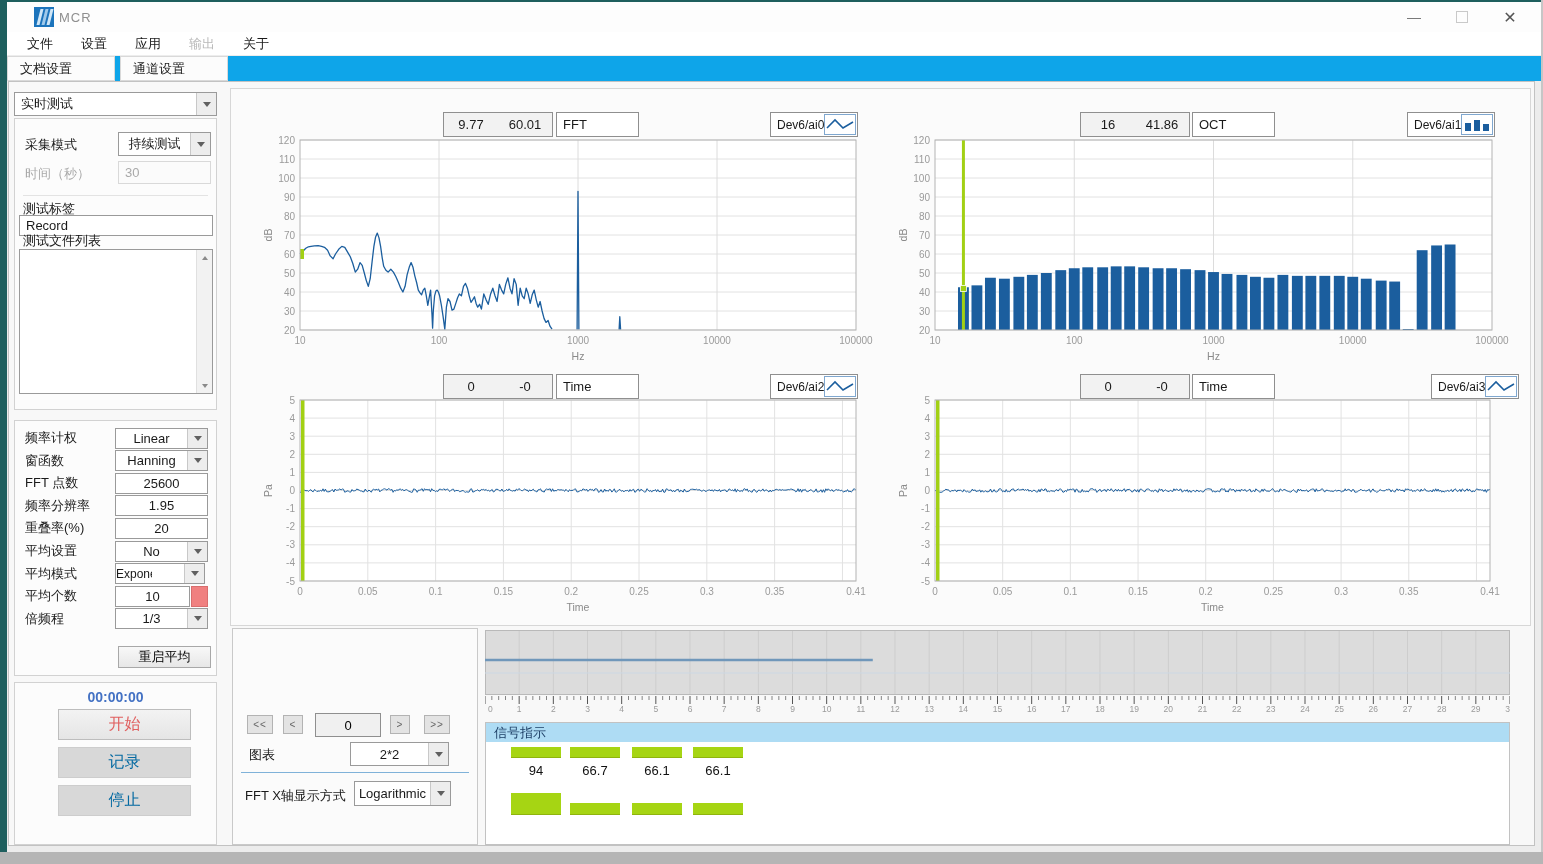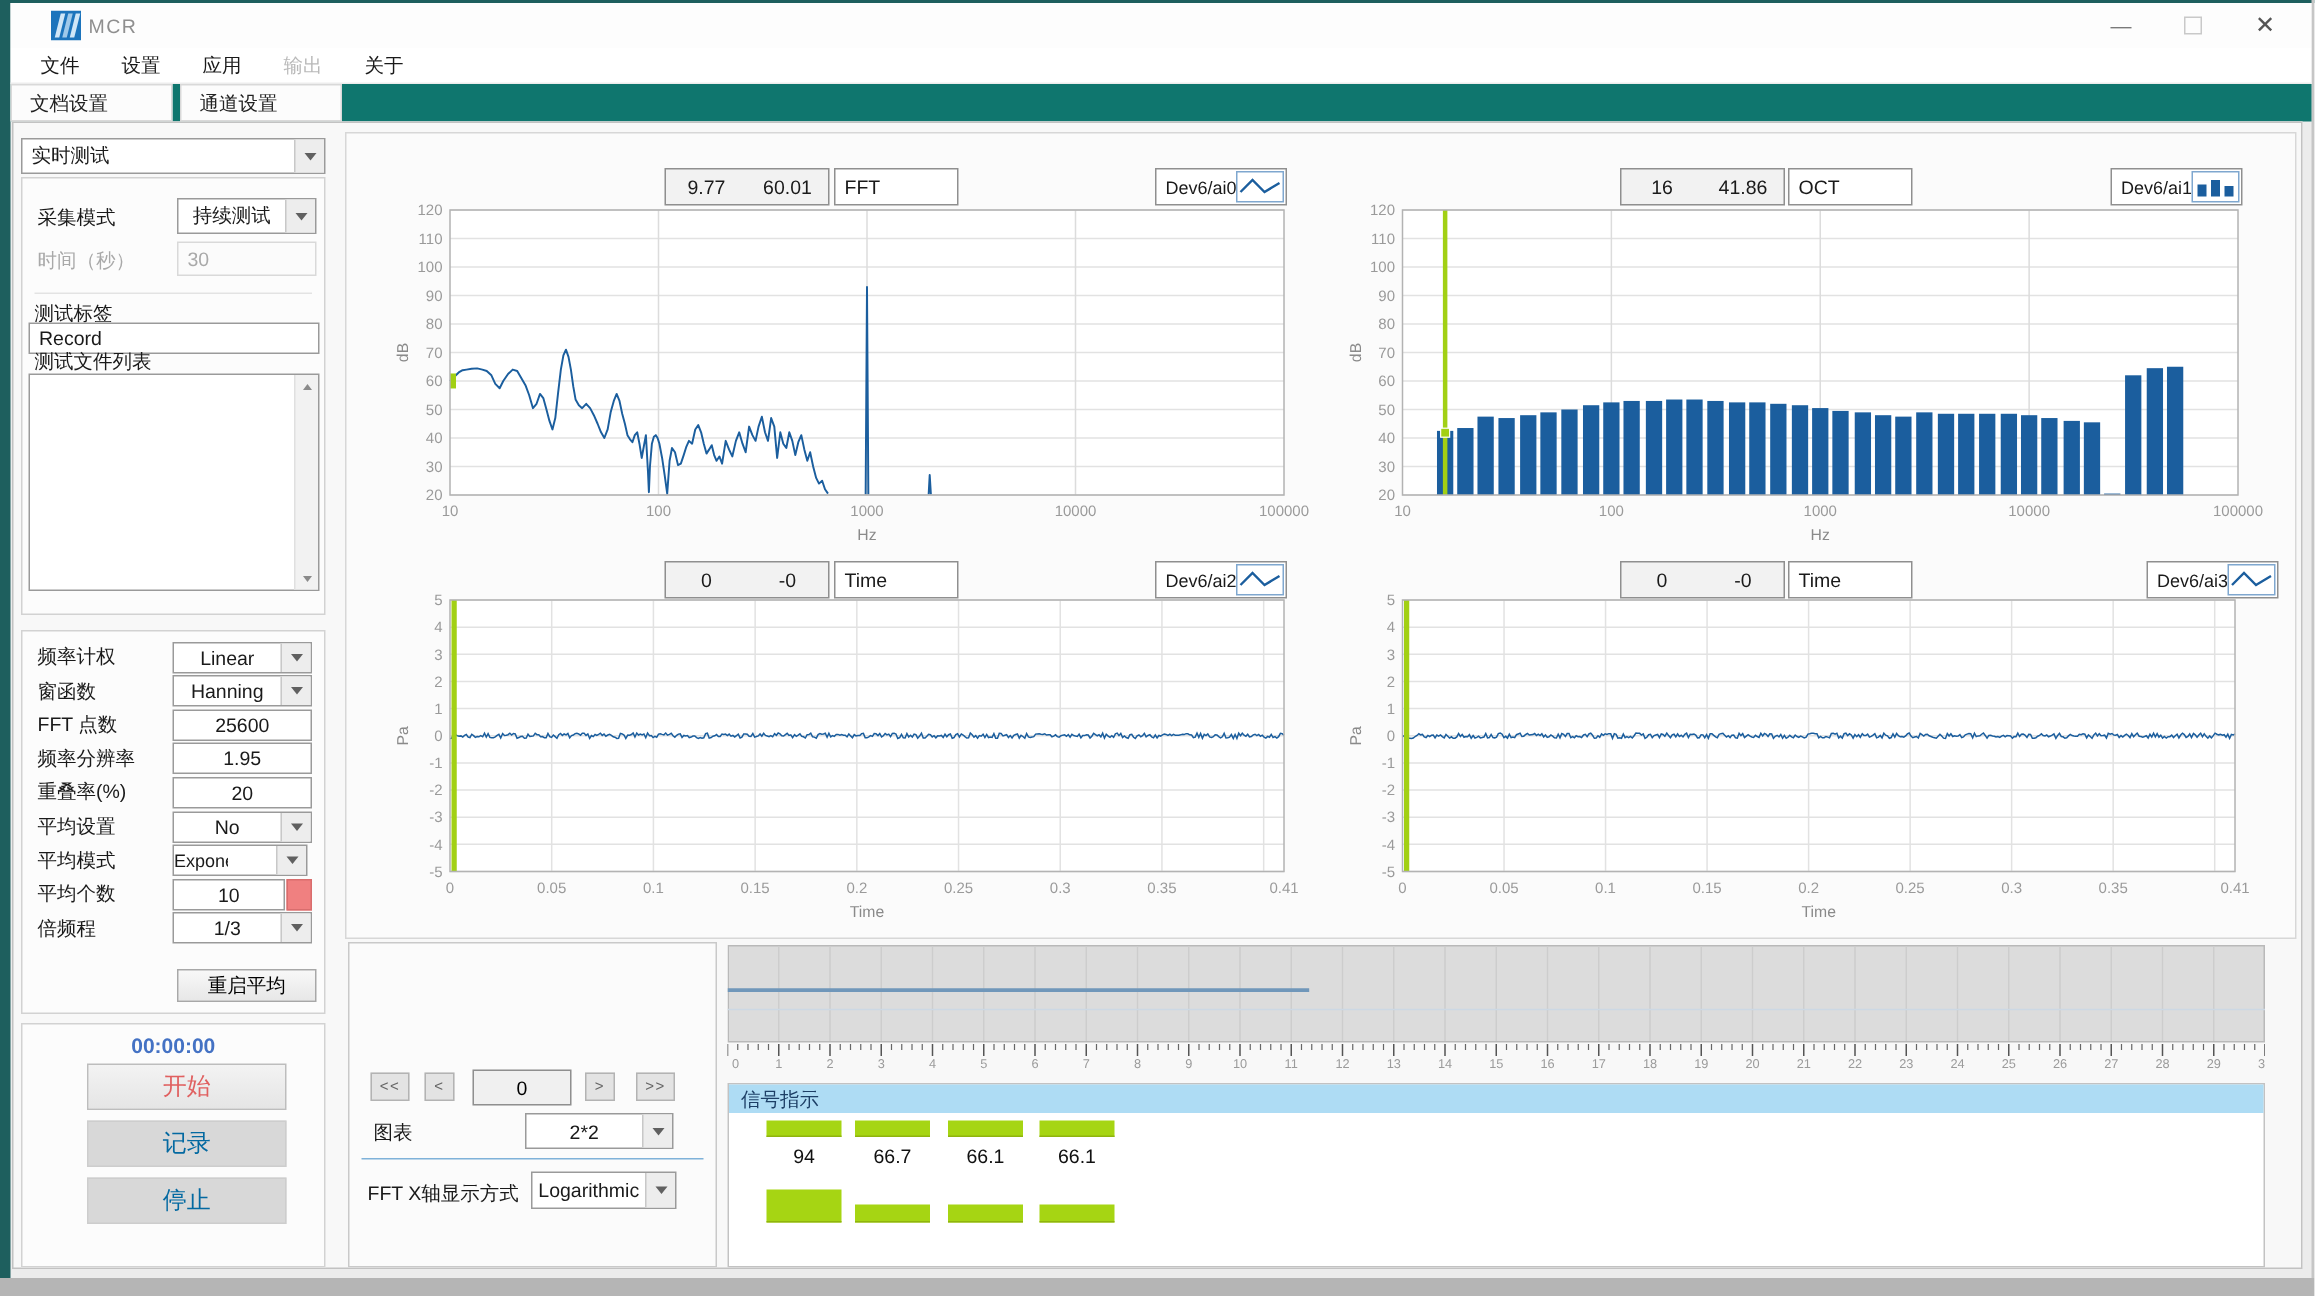--- a/index.html
+++ b/index.html
@@ -10,21 +10,21 @@
   .edge-left{position:absolute;left:0;top:0;width:7px;height:852px;background:#1e5f5e}
   .edge-bottom{position:absolute;left:0;top:852px;width:100%;height:12px;background:#b5b5b5}
   .edge-right{position:absolute;right:0;top:0;width:2px;height:852px;background:#c6c6c6}
   .titlebar{position:absolute;left:7px;top:2px;right:2px;height:30px;background:#fdfdfd}
   .title-text{position:absolute;left:52px;top:8px;font-size:13px;color:#8f8f8f;letter-spacing:1px}
   .win-btn{position:absolute;top:0;width:46px;height:30px;display:flex;align-items:center;justify-content:center;color:#7a7a7a;font-size:14px}
   .win-max-box{width:10px;height:10px;border:1px solid #c9c9c9}
   .menubar{position:absolute;left:7px;top:32px;right:2px;height:24px;background:#fff;border-bottom:1px solid #ededed;display:flex;align-items:center;padding-left:6px;box-sizing:border-box}
   .mitem{padding:0 14px;font-size:13px;color:#1a1a1a}
   .mitem.dis{color:#b9b9b9}
-  .tabbar{position:absolute;left:7px;top:56px;right:2px;height:25px;background:#0f766e;display:flex}
+  .tabbar{position:absolute;left:7px;top:56px;right:2px;height:25px;background:#0ea5e9;display:flex}
   .tab{height:25px;box-sizing:border-box;display:flex;align-items:center;padding-left:12px;font-size:13px;background:#fcfcfc;border:1px solid #d9d9d9;margin-right:5px;color:#222}
   .tab.active{background:#a2a2a2;border-color:#9a9a9a}
   .panel{position:absolute;left:8px;top:81px;width:1527px;height:765px;background:#f8f8f8;border:1px solid #c2c2c2;box-sizing:border-box}
   
   .sel,.inp{box-sizing:border-box;background:#fff;border:1px solid #9a9a9a;display:flex;align-items:center;font-size:13px;color:#1a1a1a}
   .sel .txt{flex:1;text-align:center;overflow:hidden;white-space:nowrap}
   .sel .txt.left{text-align:left;padding-left:6px}
   .sel .arw{width:19px;align-self:stretch;background:#ededed;border-left:1px solid #c8c8c8;display:flex;align-items:center;justify-content:center}
   .caret{width:0;height:0;border-left:4px solid transparent;border-right:4px solid transparent;border-top:5px solid #606060}
   .inp{justify-content:center}

